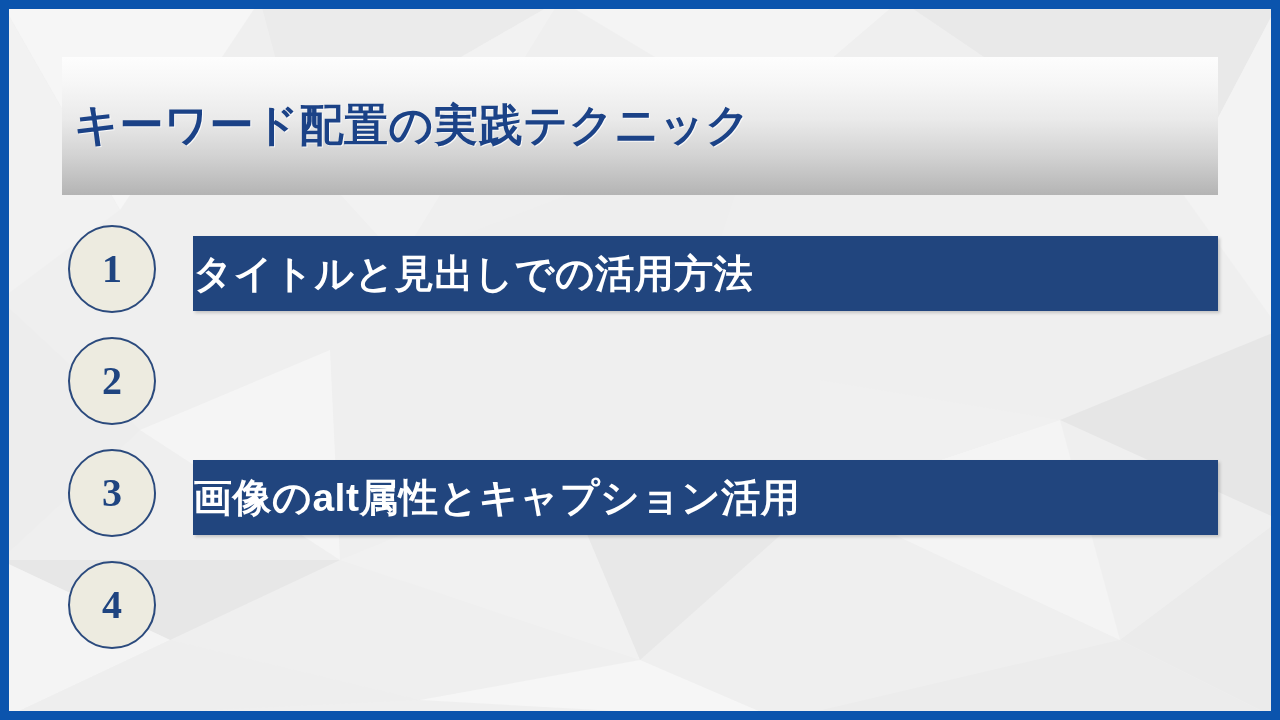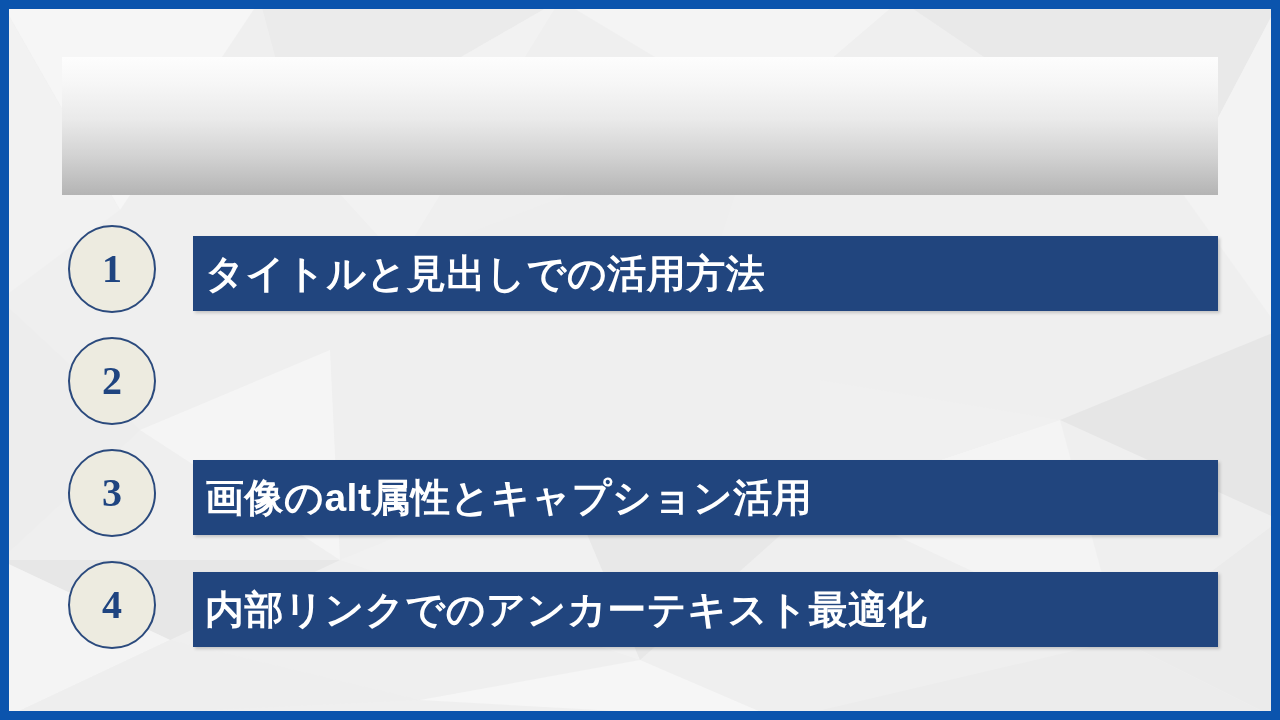--- a/index.html
+++ b/index.html
@@ -105,21 +105,21 @@
     position: absolute;
     left: 125px;
     top: 11px;
     width: 1025px;
     height: 75px;
     background: #21457e;
     box-shadow: 2px 2px 3px rgba(0,0,0,0.18);
     display: flex;
     align-items: center;
     box-sizing: border-box;
-    padding-left: 12px;
+    padding-left: 0;
   }
   .item-text {
     font-size: 39px;
     font-weight: bold;
     color: #ffffff;
     white-space: nowrap;
     letter-spacing: 0.5px;
     line-height: 1;
   }
 </style>
@@ -152,20 +152,21 @@
     <polygon points="300,150 560,0 400,260" fill="#f2f2f2"></polygon>
     <polygon points="400,260 760,120 700,300" fill="#eeeeee"></polygon>
   </svg>
 
   <div class="frame-edge frame-top"></div>
   <div class="frame-edge frame-bottom"></div>
   <div class="frame-edge frame-left"></div>
   <div class="frame-edge frame-right"></div>
 
   <div class="header-bar"></div>
+  <div class="header-title">キーワード配置の実践テクニック</div>
 
   <div class="list">
 
     <div class="list-item" style="top:225px">
       <div class="badge">
         <span class="badge-num">1</span>
       </div>
       <div class="item-bar">
         <span class="item-text">タイトルと見出しでの活用方法</span>
       </div>
@@ -183,19 +184,16 @@
       </div>
       <div class="item-bar">
         <span class="item-text">画像のalt属性とキャプション活用</span>
       </div>
     </div>
 
     <div class="list-item" style="top:561px">
       <div class="badge">
         <span class="badge-num">4</span>
       </div>
-      <div class="item-bar">
-        <span class="item-text">内部リンクでのアンカーテキスト最適化</span>
-      </div>
     </div>
 
   </div>
 </div>
 
 </body></html>

